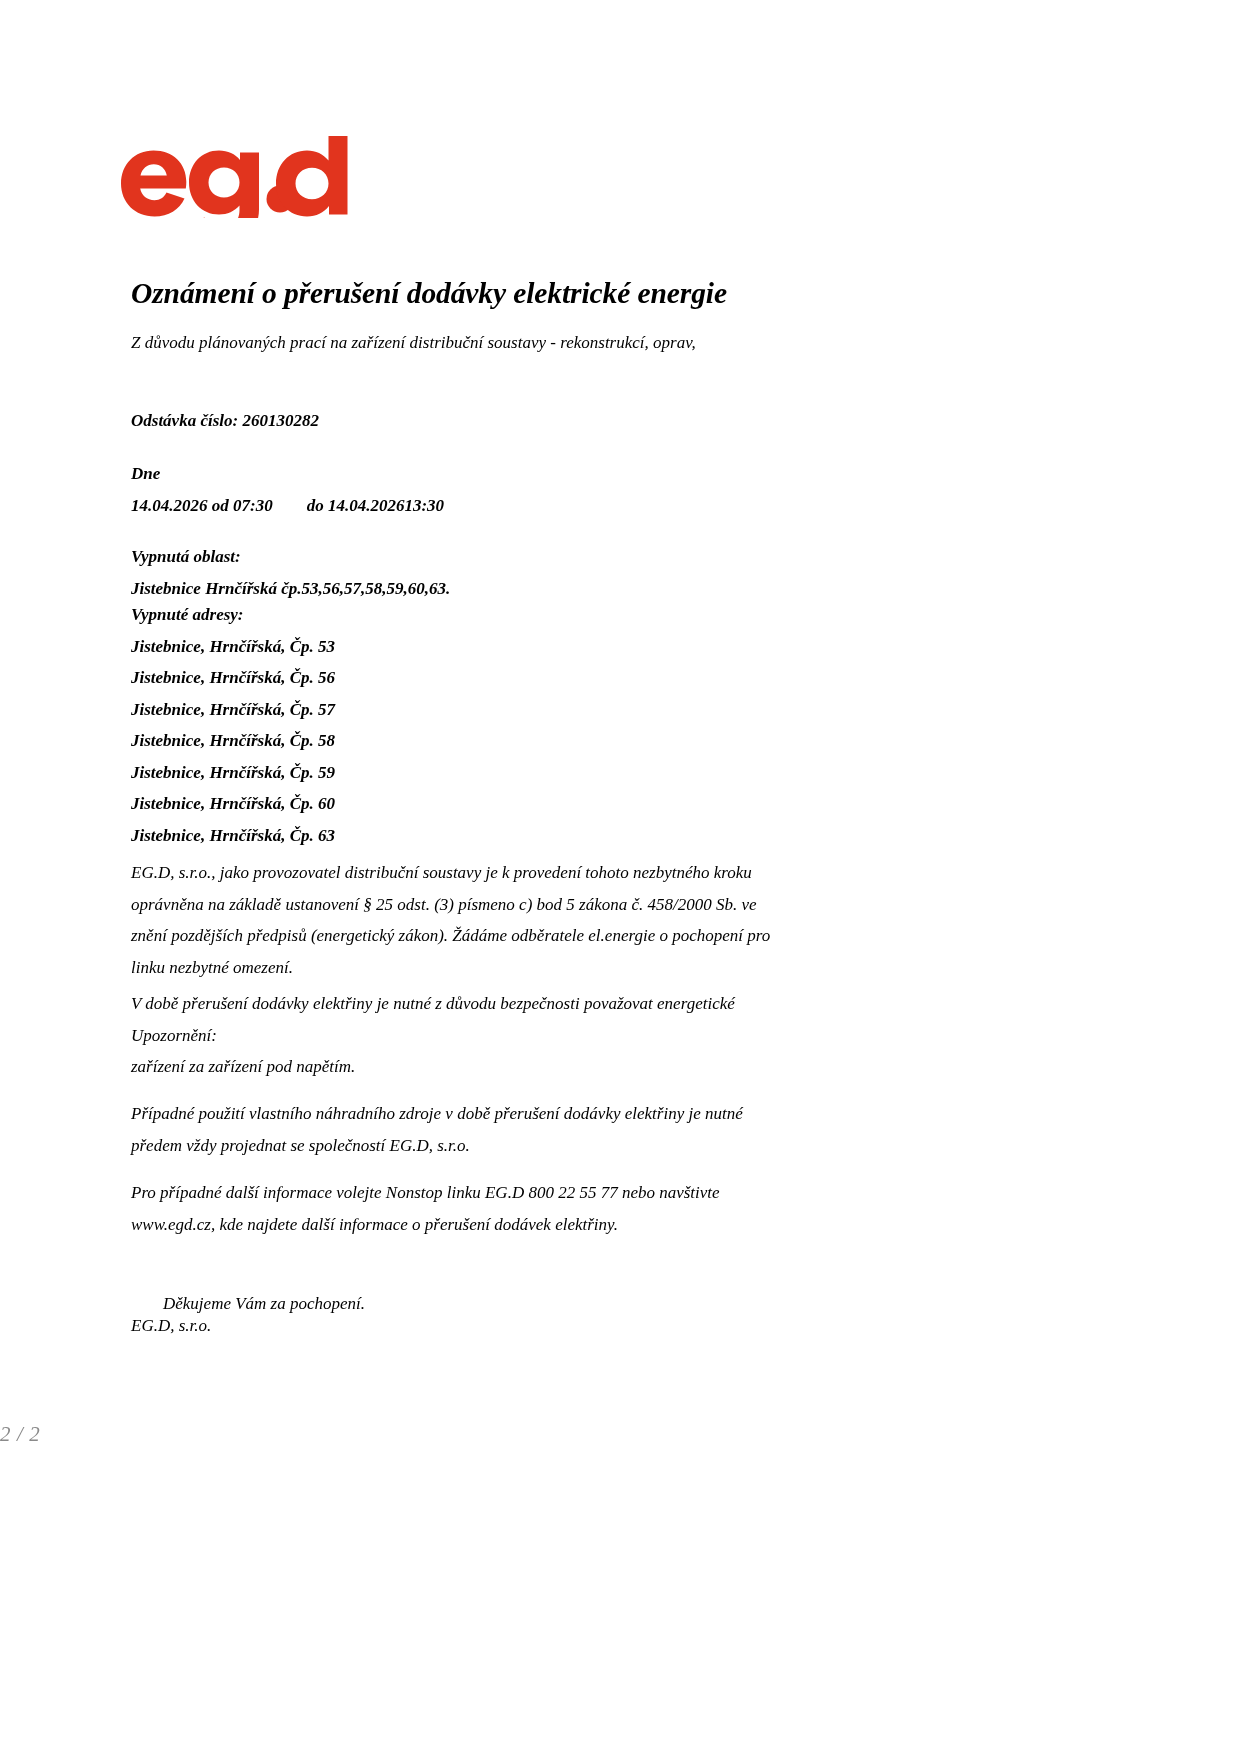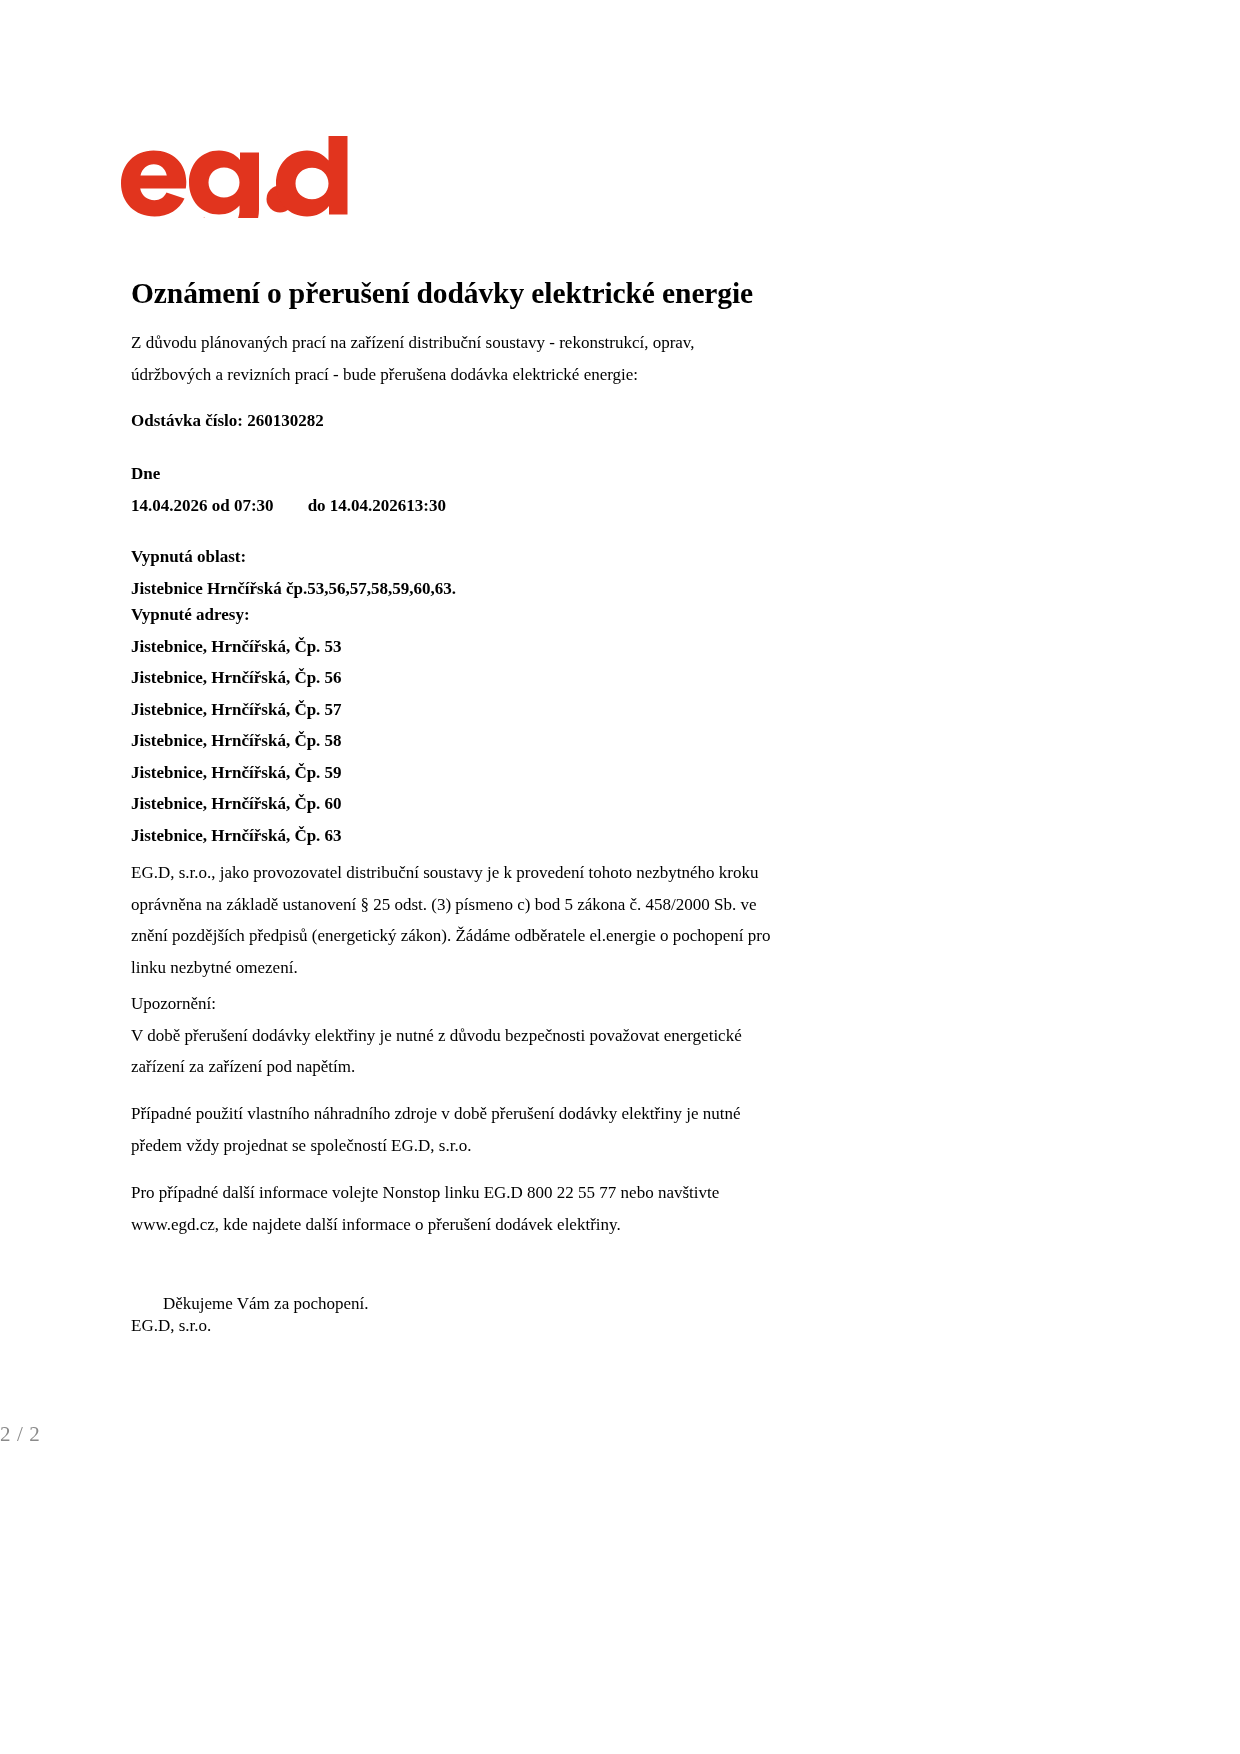--- a/index.html
+++ b/index.html
@@ -15,20 +15,21 @@
     color: #000000;
     -webkit-font-smoothing: antialiased;
   }
   .page {
     position: absolute;
     left: 0; top: 0;
     width: 1240px;
     height: 1518px;
     background: #fff;
     overflow: hidden;
+    font-style: italic;
   }
 
   
   .logo-wrap {
     position: absolute;
     left: 119px;
     top: 136px;
     width: 230px;
     height: 82px;
   }
@@ -112,21 +113,20 @@
                  M193 63.2 C183.5 63.2 176.5 56.5 176.5 47.5 C176.5 38.5 183.5 31.8 193 31.8
                  C202.5 31.8 209.5 38.5 209.5 47.5 C209.5 56.5 202.5 63.2 193 63.2 Z"></path>
       </g>
     </svg>
   </div>
 
   <h1 class="doc-title">Oznámení o přerušení dodávky elektrické energie</h1>
 
   <div class="para p-intro">
     <span class="line">Z důvodu plánovaných prací na zařízení distribuční soustavy - rekonstrukcí, oprav,</span>
-    <span class="line">údržbových a revizních prací - bude přerušena dodávka elektrické energie:</span>
   </div>
 
   <div class="para bold p-odstavka">
     <span class="line nowrap">Odstávka číslo: 260130282</span>
   </div>
 
   <div class="para bold p-dne">
     <span class="line">Dne</span>
     <span class="line nowrap"><span>14.04.2026 od 07:30</span><span class="gap-wide"></span><span>do 14.04.202613:30</span></span>
   </div>
@@ -148,22 +148,22 @@
   </div>
 
   <div class="para p-legal">
     <span class="line">EG.D, s.r.o., jako provozovatel distribuční soustavy je k provedení tohoto nezbytného kroku</span>
     <span class="line">oprávněna na základě ustanovení § 25 odst. (3) písmeno c) bod 5 zákona č. 458/2000 Sb. ve</span>
     <span class="line">znění pozdějších předpisů (energetický zákon). Žádáme odběratele el.energie o pochopení pro</span>
     <span class="line">linku nezbytné omezení.</span>
   </div>
 
   <div class="para p-upozorneni">
+    <span class="line">V době přerušení dodávky elektřiny je nutné z důvodu bezpečnosti považovat energetické</span>
     <span class="line">Upozornění:</span>
-    <span class="line">V době přerušení dodávky elektřiny je nutné z důvodu bezpečnosti považovat energetické</span>
     <span class="line">zařízení za zařízení pod napětím.</span>
   </div>
 
   <div class="para p-nahradni">
     <span class="line">Případné použití vlastního náhradního zdroje v době přerušení dodávky elektřiny je nutné</span>
     <span class="line">předem vždy projednat se společností EG.D, s.r.o.</span>
   </div>
 
   <div class="para p-info">
     <span class="line">Pro případné další informace volejte Nonstop linku EG.D 800 22 55 77 nebo navštivte</span>

